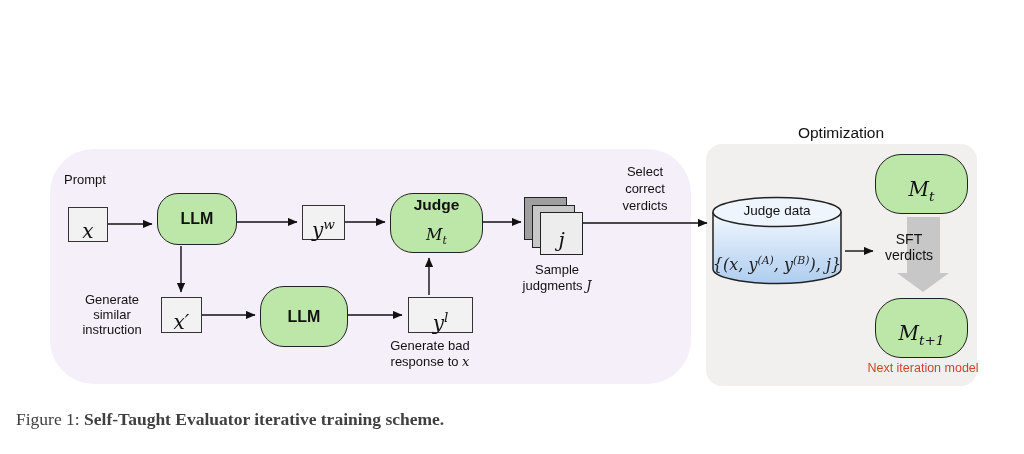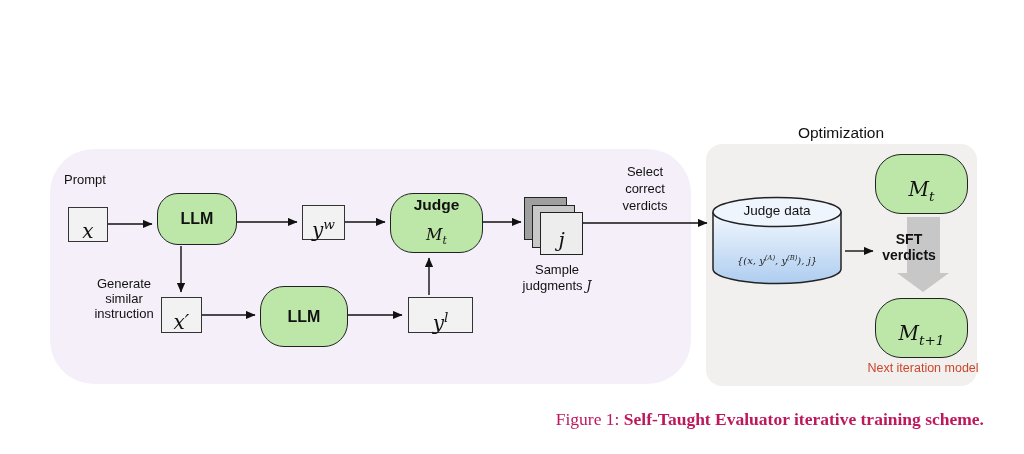--- a/index.html
+++ b/index.html
@@ -28,25 +28,25 @@
     border:1.4px solid #222;display:flex;flex-direction:column;align-items:center;justify-content:center;
   }
   .math{font-family:"DejaVu Serif","Liberation Serif",serif;font-style:italic;margin-top:13px;}
   .math sup, .math sub{font-size:68%;font-style:italic;}
   .math-box{font-size:20px;}
   .bold{font-weight:bold;}
   .stack-sq{box-sizing:border-box;width:43px;height:43px;border:1.3px solid #222;position:absolute;}
   .sq-back{background:#9f9f9f;}
   .sq-mid{background:#c8c8c8;}
   .sq-front{background:#ededed;display:flex;align-items:center;justify-content:center;}
-  .sft{font-size:14px;font-weight:bold;line-height:16px;text-align:center;transform:translateX(-50%);}
+  .sft{font-size:14px;font-weight:normal;line-height:16px;text-align:center;transform:translateX(-50%);}
   .red-note{font-size:12.5px;color:var(--note-red,#cb4629);transform:translateX(-50%);white-space:nowrap;text-align:center;}
   .caption{
-    left:2px;top:409px;width:982px;text-align:right;
-    font-family:"Liberation Serif","DejaVu Serif",serif;font-size:17.5px;color:#be185d;
+    left:16px;top:409px;width:982px;text-align:left;
+    font-family:"Liberation Serif","DejaVu Serif",serif;font-size:17.5px;color:#404040;
   }
   svg{position:absolute;left:0;top:0;pointer-events:none;}
   .arrow{stroke:#111;stroke-width:1.4;fill:none;}
   .cyl-body-stroke{stroke:#222;stroke-width:1.5;}
   .gray-arrow{fill:#c7c7c7;}
 </style>
 </head>
 <body>
 
 <div id="fig">
@@ -118,42 +118,46 @@
     <div>Sample</div>
     <div><span>judgments</span> <span class="math">J</span></div>
   </div>
 
   <div class="abs label" style="left:645px;top:163px;line-height:17px;">
     <div>Select</div>
     <div>correct</div>
     <div>verdicts</div>
   </div>
 
-  <div class="abs label" style="left:112px;top:276px;line-height:15px;margin-left:12px;">
+  <div class="abs label" style="left:112px;top:292px;line-height:15px;">
     <div>Generate</div>
     <div>similar</div>
     <div>instruction</div>
   </div>
 
   <div class="abs box" style="left:161px;top:297px;width:41px;height:36px;">
     <span class="math math-box">x′</span>
   </div>
 
   <div class="abs green" style="left:260px;top:286px;width:88px;height:61px;border-radius:24px;">
     <span class="bold" style="font-size:16px;">LLM</span>
   </div>
 
   <div class="abs box" style="left:408px;top:297px;width:65px;height:36px;">
     <span class="math math-box"><span>y</span><sup>l</sup></span>
   </div>
 
+  <div class="abs label" style="left:430px;top:338px;">
+    <div>Generate bad</div>
+    <div><span>response to </span><span class="math">x</span></div>
+  </div>
 
   <div class="abs" style="left:777px;top:203px;transform:translateX(-50%);font-size:13.5px;">Judge data</div>
 
-  <div class="abs math" style="left:777px;top:241px;transform:translateX(-50%);font-size:10px;color:#222;white-space:nowrap;"><span>{(x, y</span><sup>(A)</sup><span>, y</span><sup>(B)</sup><span>), j}</span></div>
+  <div class="abs math" style="left:777px;top:241px;transform:translateX(-50%);font-size:16px;color:#222;white-space:nowrap;"><span>{(x, y</span><sup>(A)</sup><span>, y</span><sup>(B)</sup><span>), j}</span></div>
 
   <div class="abs green" style="left:875px;top:154px;width:93px;height:60px;border-radius:26px;">
     <span class="math" style="font-size:20px;"><span>M</span><sub>t</sub></span>
   </div>
 
   <div class="abs sft" style="left:909px;top:231px;">
     <div>SFT</div>
     <div>verdicts</div>
   </div>
 

